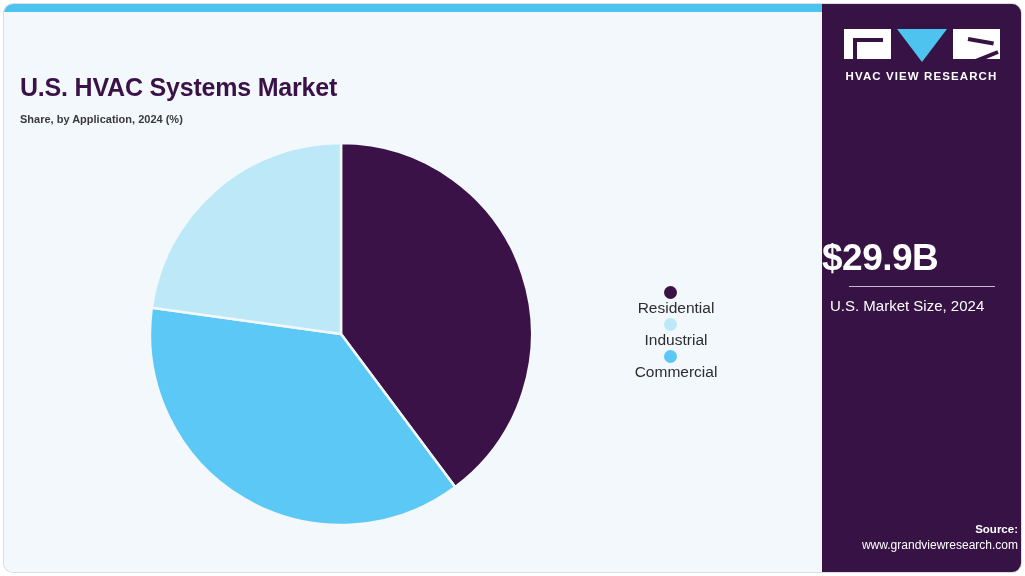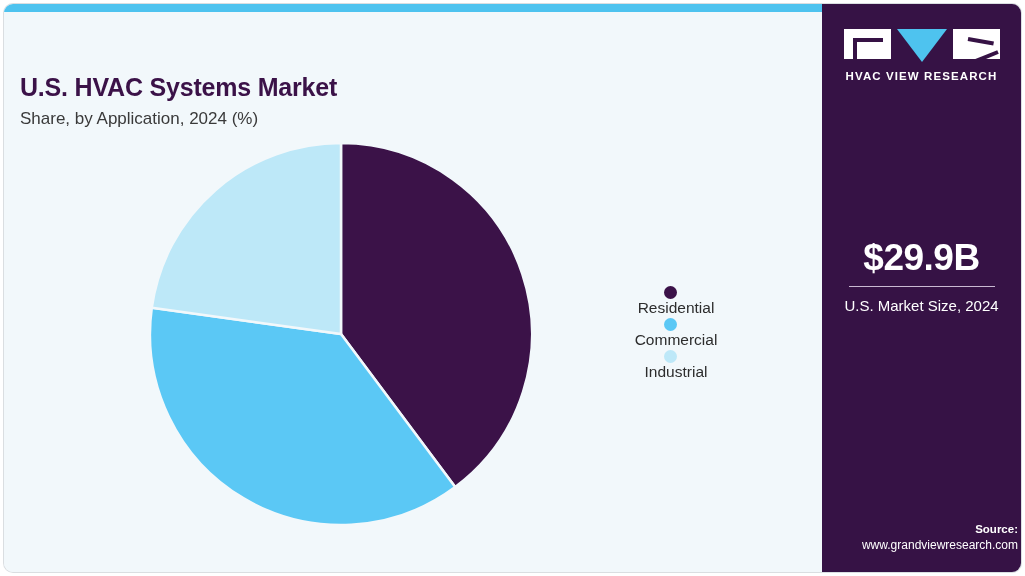--- a/index.html
+++ b/index.html
@@ -57,22 +57,22 @@
   }
   .chart-title {
     font-size: 25px;
     font-weight: bold;
     color: #3b1248;
     letter-spacing: -0.2px;
     line-height: 30px;
     margin: 0;
   }
   .chart-subtitle {
-    font-size: 17px;
-    font-weight: normal;
+    font-size: 11px;
+    font-weight: bold;
     color: #3a3a3a;
     line-height: 24px;
     margin: 5px 0 0 0;
   }
   
   .pie-wrap {
     position: absolute;
     left: 140px;
     top: 133px;
     width: 394px;
@@ -188,21 +188,21 @@
     font-size: 11.5px;
     font-weight: bold;
     letter-spacing: 1.1px;
     color: #ffffff;
   }
   .stat-block {
     position: absolute;
     left: 0;
     top: 232px;
     width: 199px;
-    text-align: center;
+    text-align: left;
   }
   .stat-value {
     font-size: 37px;
     font-weight: bold;
     letter-spacing: -0.5px;
     line-height: 44px;
     color: #ffffff;
   }
   .stat-rule {
     width: 146px;
@@ -261,26 +261,26 @@
             </g>
         </svg>
       </div>
 
       <div class="legend">
         <div class="legend-item">
           <span class="legend-dot" style="background:#3b1248"></span>
           <span class="legend-label">Residential</span>
         </div>
         <div class="legend-item">
+          <span class="legend-dot" style="background:#bde8f8"></span>
+          <span class="legend-label">Industrial</span>
+        </div>
+        <div class="legend-item">
           <span class="legend-dot" style="background:#5bc8f5"></span>
           <span class="legend-label">Commercial</span>
-        </div>
-        <div class="legend-item">
-          <span class="legend-dot" style="background:#bde8f8"></span>
-          <span class="legend-label">Industrial</span>
         </div>
       </div>
 
     </div>
 
     <div class="side-panel">
 
       <div class="logo-block">
         <div class="logo-marks">
           <span class="logo-g"></span>

